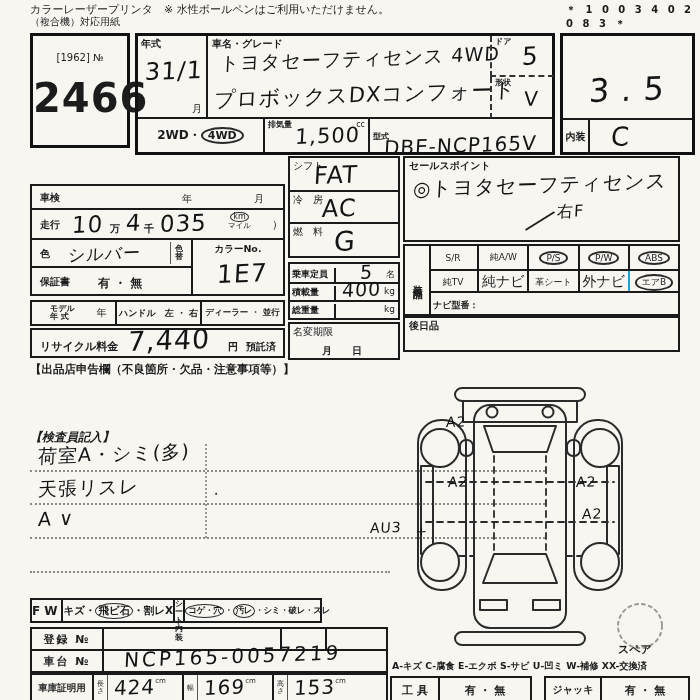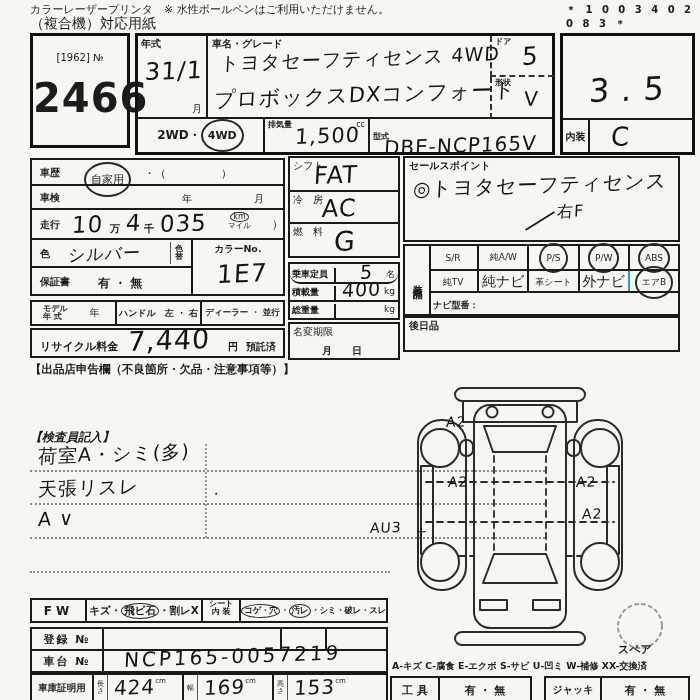--- a/index.html
+++ b/index.html
@@ -6,36 +6,36 @@
   body{width:700px;height:700px;overflow:hidden;background:#e9e8e3;}
   #sheet{position:relative;width:700px;height:700px;background:#f7f6f1;
          font-family:"DejaVu Sans",sans-serif;color:#1c1c1c;overflow:hidden;}
   .a{position:absolute;}
   .bx{position:absolute;border:2px solid #1a1a1a;box-sizing:border-box;background:transparent;}
   .bx3{position:absolute;border:3px solid #111;box-sizing:border-box;}
   .lbl{font-size:10px;font-weight:600;line-height:1.1;}
   .sm{font-size:8px;line-height:1.05;}
   .hw{font-family:"DejaVu Sans",sans-serif;color:#141414;letter-spacing:1px;
       transform:rotate(-2deg) skewX(-5deg);transform-origin:left center;white-space:nowrap;}
-  .circ{border:2px solid #2a2a2a;border-radius:50%;padding:8px 5px;display:inline-block;}
+  .circ{border:2px solid #2a2a2a;border-radius:50%;padding:0 5px;display:inline-block;}
   .circ-sm{border:1.5px solid #2a2a2a;border-radius:50%;padding:0 2px;display:inline-block;}
   .dotl{position:absolute;border-top:2px dotted #8a8a84;}
   .vdot{position:absolute;border-left:2px dotted #9a9a93;}
   .stack{display:flex;flex-direction:column;line-height:1.05;}
   .cell{box-sizing:border-box;}
   .flexrow{display:flex;align-items:center;}
   svg{display:block;}
 </style>
 </head>
 <body>
 
 <div id="sheet">
 
   <div class="a" style="left:30px;top:2px;font-size:11px;">カラーレーザープリンタ　※ 水性ボールペンはご利用いただけません。</div>
-  <div class="a" style="left:30px;top:15px;font-size:14px;">（複合機）対応用紙</div>
+  <div class="a" style="left:30px;top:15px;font-size:10px;">（複合機）対応用紙</div>
   <div class="a" style="left:566px;top:3px;font-size:10px;font-weight:600;letter-spacing:3px;">＊ 1 0 0 3 4 0 2 0 8 3 ＊</div>
 
   <div class="bx3" style="left:30px;top:33px;width:100px;height:115px;">
     <div style="text-align:center;font-size:10px;margin-top:16px;">[1962] №</div>
     <div style="text-align:center;font-size:40px;font-weight:bold;margin-top:12px;letter-spacing:1px;">2466</div>
   </div>
 
   <div class="bx3" style="left:135px;top:33px;width:420px;height:122px;">
 
     <div class="a cell" style="left:0;top:0;width:70px;height:83px;border-right:2px solid #1a1a1a;border-bottom:2px solid #1a1a1a;">
@@ -80,25 +80,20 @@
   <div class="bx3" style="left:560px;top:33px;width:135px;height:122px;">
     <div class="hw" style="position:absolute;left:26px;top:36px;font-size:32px;letter-spacing:12px;">3.5</div>
     <div class="a" style="left:0;top:82px;width:129px;height:34px;border-top:2px solid #1a1a1a;">
       <div class="stack" style="position:absolute;left:0;top:0;width:25px;height:34px;border-right:2px solid #1a1a1a;font-size:10px;font-weight:600;align-items:center;justify-content:center;">
         <span>内装</span>
       </div>
       <div class="hw" style="position:absolute;left:48px;top:2px;font-size:26px;">C</div>
     </div>
   </div>
 
-  <div class="bx" style="left:30px;top:158px;width:255px;height:28px;">
-    <span class="lbl a" style="left:8px;top:7px;">車歴</span>
-    <span class="circ a" style="left:52px;top:2px;font-size:11px;">自家用</span>
-    <span class="a" style="left:112px;top:6px;font-size:11px;">・（　　　　　）</span>
-  </div>
   <div class="bx" style="left:30px;top:184px;width:255px;height:26px;">
     <span class="lbl a" style="left:8px;top:6px;">車検</span>
     <span class="a" style="left:150px;top:6px;font-size:10px;">年</span>
     <span class="a" style="left:222px;top:6px;font-size:10px;">月</span>
   </div>
   <div class="bx" style="left:30px;top:208px;width:255px;height:32px;">
     <span class="lbl a" style="left:8px;top:9px;">走行</span>
     <span class="hw a" style="left:40px;top:2px;font-size:23px;">10</span>
     <span class="a" style="left:78px;top:12px;font-size:10px;font-weight:600;">万</span>
     <span class="hw a" style="left:94px;top:0;font-size:23px;">4</span>
@@ -121,21 +116,21 @@
   <div class="bx" style="left:30px;top:266px;width:163px;height:30px;">
     <span class="lbl a" style="left:8px;top:8px;">保証書</span>
     <span class="a" style="left:66px;top:7px;font-size:12px;font-weight:600;">有 ・ 無</span>
   </div>
   <div class="bx" style="left:191px;top:238px;width:94px;height:58px;">
     <div style="text-align:center;font-size:9.5px;font-weight:700;margin-top:3px;">カラーNo.</div>
     <div class="hw" style="position:absolute;left:24px;top:20px;font-size:25px;">1E7</div>
   </div>
 
   <div class="bx" style="left:30px;top:300px;width:255px;height:26px;display:flex;">
-    <div class="cell flexrow" style="width:85px;border-right:2px solid #1a1a1a;padding-left:11px;">
+    <div class="cell flexrow" style="width:85px;border-right:2px solid #1a1a1a;padding-left:18px;">
       <div class="stack">
         <span class="sm" style="font-weight:600;">モデル</span>
         <span class="sm" style="font-weight:600;">年 式</span>
       </div>
       <span style="font-size:10px;margin-left:22px;">年</span>
     </div>
     <div class="cell flexrow" style="width:85px;border-right:2px solid #1a1a1a;justify-content:center;font-size:9px;font-weight:600;">ハンドル　左 ・ 右</div>
     <div class="cell flexrow" style="flex:1;justify-content:center;font-size:8.5px;font-weight:600;">ディーラー ・ 並行</div>
   </div>
 
@@ -153,21 +148,21 @@
   </div>
   <div class="bx" style="left:288px;top:190px;width:112px;height:34px;">
     <span class="lbl a" style="left:3px;top:2px;font-weight:400;">冷　房</span>
     <span class="hw a" style="left:32px;top:3px;font-size:24px;">AC</span>
   </div>
   <div class="bx" style="left:288px;top:222px;width:112px;height:36px;">
     <span class="lbl a" style="left:3px;top:2px;font-weight:400;">燃　料</span>
     <span class="hw a" style="left:44px;top:2px;font-size:27px;">G</span>
   </div>
   <div class="bx" style="left:288px;top:262px;width:112px;height:58px;">
-    <div class="a" style="left:0;top:0;width:108px;height:18px;border-bottom:2px solid #1a1a1a;border-radius:10px;">
+    <div class="a" style="left:0;top:0;width:108px;height:18px;border-bottom:2px solid #1a1a1a;">
       <span class="a" style="left:2px;top:4px;font-size:9px;font-weight:700;border-right:2px solid #1a1a1a;position:absolute;width:42px;height:14px;">乗車定員</span>
       <span class="hw a" style="left:70px;top:-3px;font-size:19px;">5</span>
       <span class="a" style="right:3px;top:4px;font-size:9px;">名</span>
     </div>
     <div class="a" style="left:0;top:18px;width:108px;height:18px;border-bottom:2px solid #1a1a1a;">
       <span class="a" style="left:2px;top:4px;font-size:9px;font-weight:700;border-right:2px solid #1a1a1a;position:absolute;width:42px;height:14px;">積載量</span>
       <span class="hw a" style="left:52px;top:-3px;font-size:19px;">400</span>
       <span class="a" style="right:3px;top:4px;font-size:9px;">kg</span>
     </div>
     <div class="a" style="left:0;top:36px;width:108px;height:18px;">
@@ -283,21 +278,21 @@
     </svg>
     <div class="hw a" style="left:76px;top:38px;font-size:14px;">A2</div>
     <div class="hw a" style="left:78px;top:98px;font-size:14px;">A2</div>
     <div class="hw a" style="left:206px;top:98px;font-size:14px;">A2</div>
     <div class="hw a" style="left:212px;top:130px;font-size:14px;">A2</div>
     <div class="hw a" style="left:0px;top:144px;font-size:14px;">AU3</div>
     <div class="hw a" style="left:46px;top:148px;font-size:13px;">+</div>
     <div class="a" style="left:248px;top:266px;font-size:11px;font-weight:600;">スペア</div>
   </div>
 
-  <div class="bx" style="left:30px;top:598px;width:358px;height:25px;display:flex;">
+  <div class="bx" style="left:30px;top:598px;width:292px;height:25px;display:flex;">
     <div class="cell flexrow" style="width:58px;border-right:2px solid #1a1a1a;justify-content:center;font-size:12px;font-weight:600;letter-spacing:4px;">FW</div>
     <div class="cell flexrow" style="width:122px;border-right:2px solid #1a1a1a;justify-content:center;font-size:10.5px;font-weight:600;white-space:nowrap;">
       <span>キズ・</span>
         <span class="circ-sm">飛ビ石</span>
         <span>・割レX</span>
     </div>
     <div class="cell stack" style="width:40px;border-right:2px solid #1a1a1a;align-items:center;justify-content:flex-start;">
       <span class="sm" style="font-weight:600;">シート</span>
       <span class="sm" style="font-weight:600;">内 装</span>
     </div>

